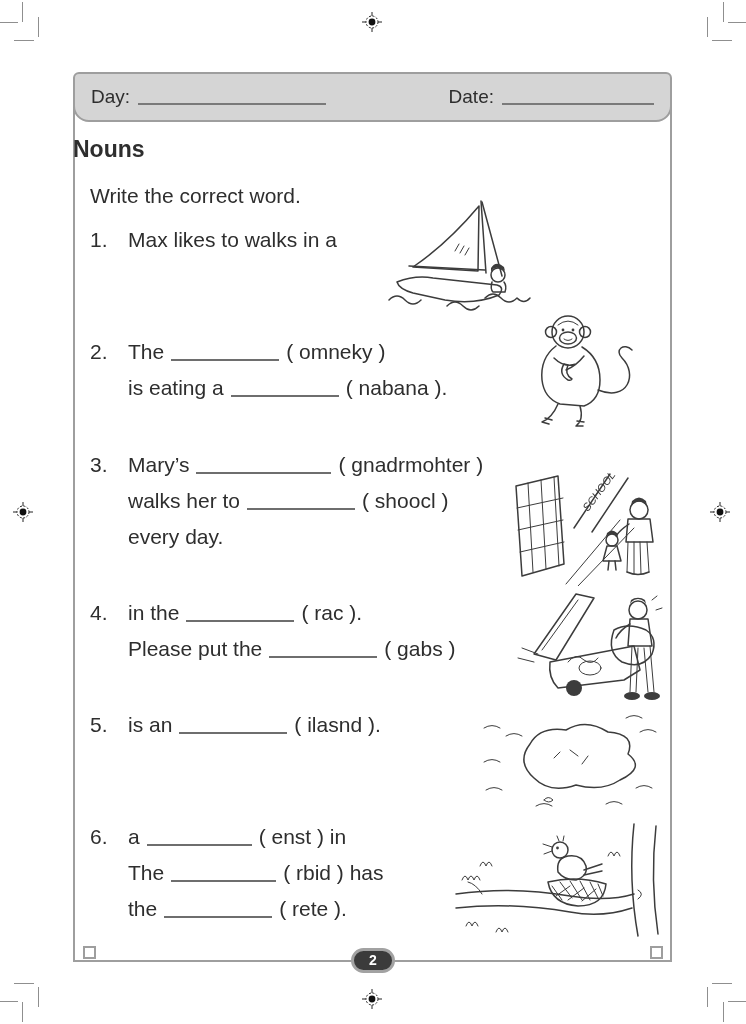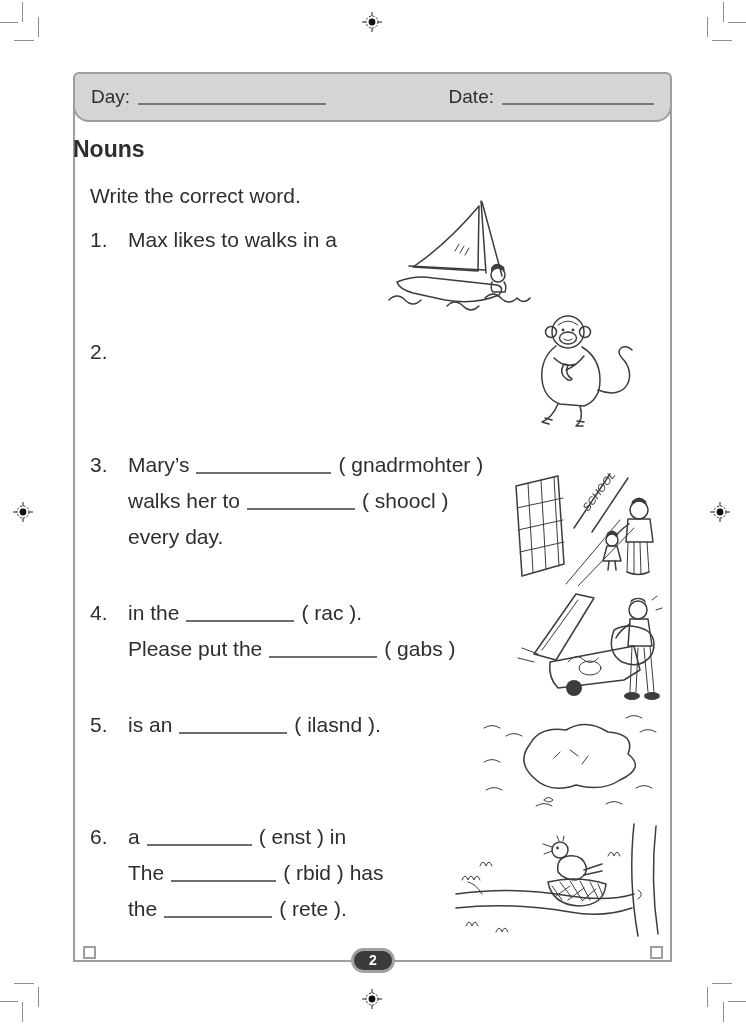--- a/index.html
+++ b/index.html
@@ -125,20 +125,24 @@
 
   <div id="exercises">
       <div class="exercise ex-1">
         <span class="ex-num">1.</span>
         <div class="ex-lines">
           <div class="ex-line"><span class="ex-text">Max likes to walks in a</span></div>
         </div>
       </div>
       <div class="exercise ex-2">
         <span class="ex-num">2.</span>
+        <div class="ex-lines">
+          <div class="ex-line"><span class="ex-text">The</span><span class="ex-blank" style="width: 108px;"></span><span class="ex-text">( omneky )</span></div>
+          <div class="ex-line"><span class="ex-text">is eating a</span><span class="ex-blank" style="width: 108px;"></span><span class="ex-text">( nabana ).</span></div>
+        </div>
       </div>
       <div class="exercise ex-3">
         <span class="ex-num">3.</span>
         <div class="ex-lines">
           <div class="ex-line"><span class="ex-text">Mary’s</span><span class="ex-blank" style="width: 135px;"></span><span class="ex-text">( gnadrmohter )</span></div>
           <div class="ex-line"><span class="ex-text">walks her to</span><span class="ex-blank" style="width: 108px;"></span><span class="ex-text">( shoocl )</span></div>
           <div class="ex-line"><span class="ex-text">every day.</span></div>
         </div>
       </div>
       <div class="exercise ex-4">

